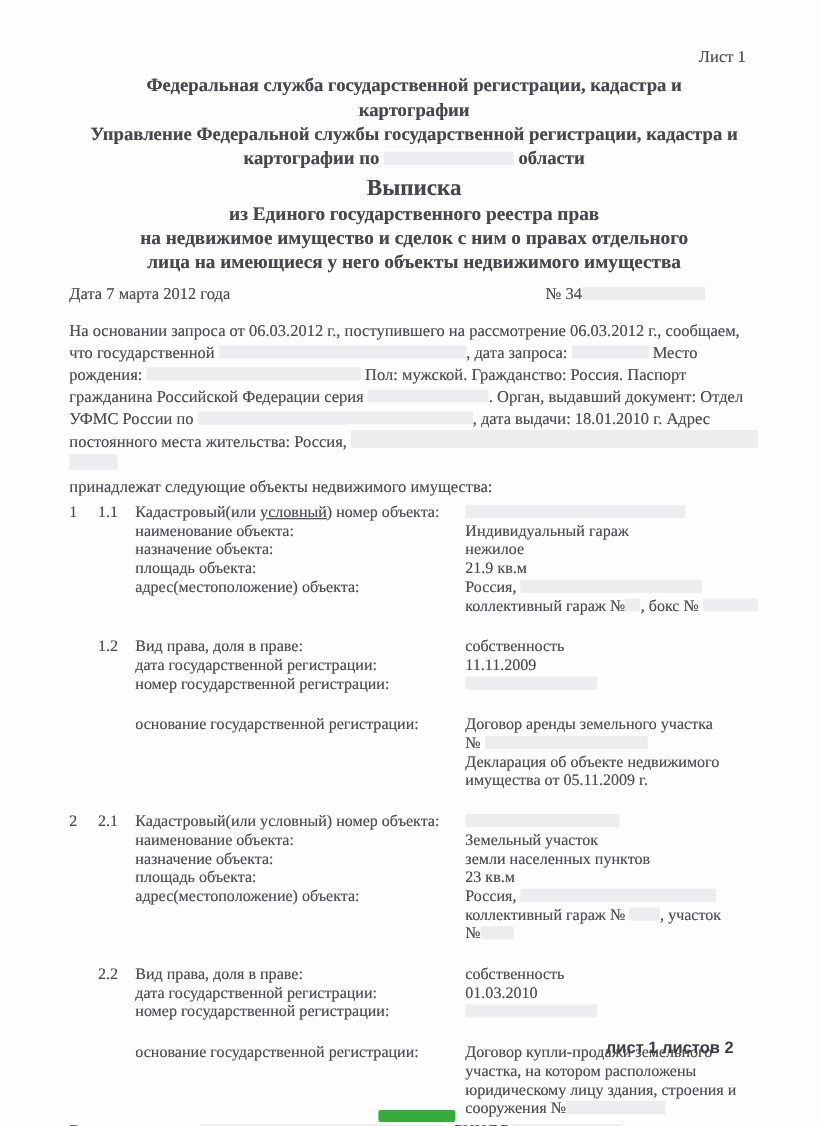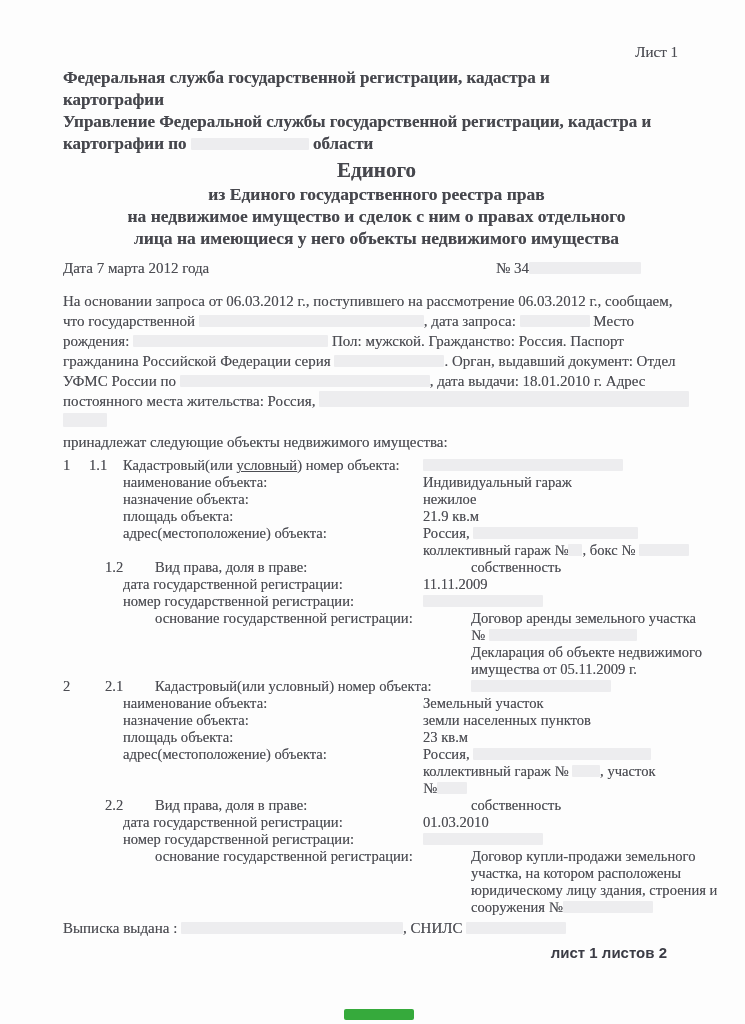--- a/index.html
+++ b/index.html
@@ -6,31 +6,31 @@
   html,body{background:#ffffff}
   .page{
     width:745px;height:1024px;position:relative;overflow:hidden;
     background:var(--paper,#fdfdfd);
     color:var(--text-gray,#4c4d53);
     font-family:"Liberation Serif","DejaVu Serif",serif;
     padding:44px 55px 0 63px;
     text-shadow:0 0 .5px rgba(76,77,83,.55);
   }
   .sheet{ text-align:right; font-size:15px; margin-right:12px; margin-bottom:6px; }
-  .hdr-line{ font-weight:bold; font-size:17px; line-height:22px; color:#46474d; }
+  .hdr-line{ text-align:center; font-weight:bold; font-size:17px; line-height:22px; color:#46474d; }
   .title-main{ text-align:center; font-weight:bold; font-size:21px; line-height:26px; color:#46474d; margin-top:2px;}
   .title-line{ text-align:center; font-weight:bold; font-size:17.5px; line-height:22px; color:#46474d;}
   .meta{ display:flex; margin-top:10px; font-size:15px; line-height:19px;}
   .meta .num{ margin-left:auto; margin-right:-6px; width:200px;}
   .intro{ margin-top:13px; font-size:15px; line-height:20px;}
   .iline{ white-space:nowrap;}
   .belongs{ margin-top:2px; font-size:15px; line-height:19px;}
   .props{ margin-top:5px; font-size:14.6px; line-height:17px;}
   .prow{ display:flex; align-items:flex-start;}
-  .prow.gap{ margin-top:0;gap:16px;}
+  .prow.gap{ margin-top:20px;}
   .n1{ width:26px; flex:0 0 26px;}
   .n2{ width:34px; flex:0 0 34px;}
   .plabel{ width:300px; flex:0 0 300px; white-space:nowrap;}
   .pvalue{ flex:1;}
   .vline{ white-space:nowrap;}
   .issued{ margin-top:3px; font-size:15px; line-height:18px; white-space:nowrap;}
   .u{ text-decoration:underline;}
   .redact{
     display:inline-block; background:var(--redaction-gray,#ededef);
     height:12px; vertical-align:-1px; border-radius:1px;
@@ -53,21 +53,21 @@
   <div class="sheet">Лист 1</div>
 
   <div>
     <div class="hdr-line">Федеральная служба государственной регистрации, кадастра и</div>
     <div class="hdr-line">картографии</div>
     <div class="hdr-line">Управление Федеральной службы государственной регистрации, кадастра и</div>
     <div class="hdr-line"><span>картографии по </span><span class="redact" style="width: 118px;"></span><span> области</span></div>
   </div>
 
   <div>
-    <div class="title-main">Единого</div>
+    <div class="title-main">Выписка</div>
     <div class="title-line">из Единого государственного реестра прав</div>
     <div class="title-line">на недвижимое имущество и сделок с ним о правах отдельного</div>
     <div class="title-line">лица на имеющиеся у него объекты недвижимого имущества</div>
   </div>
 
   <div class="meta">
     <span>Дата 7 марта 2012 года</span>
     <span class="num"><span>№ 34</span><span class="redact" style="width: 112px;"></span></span>
   </div>
 

